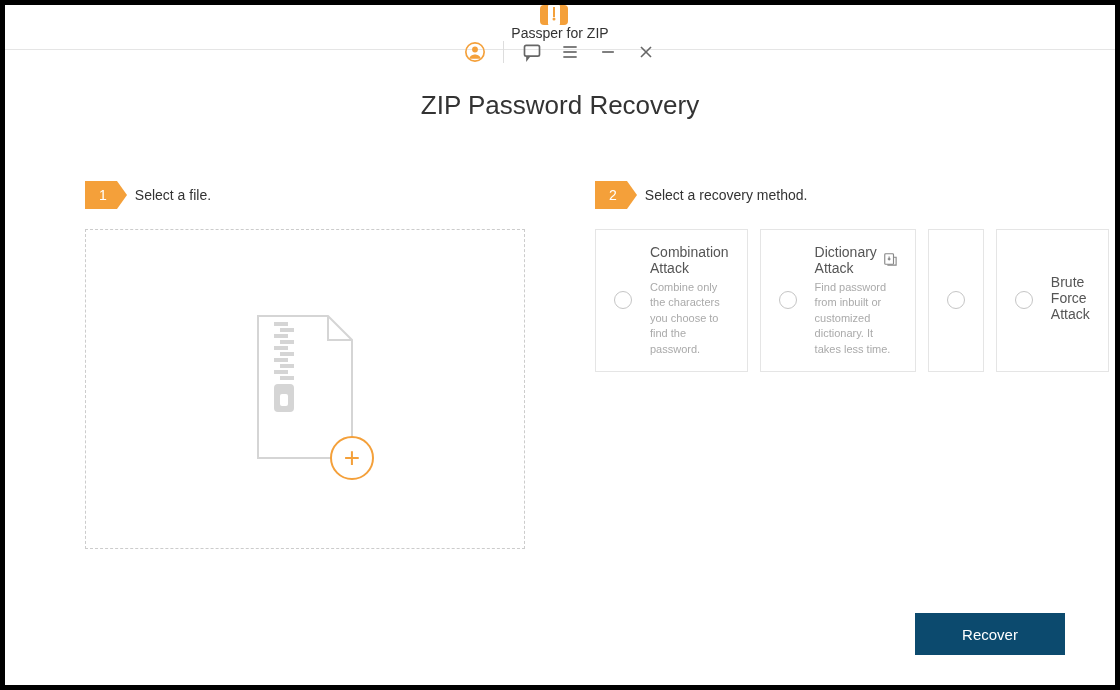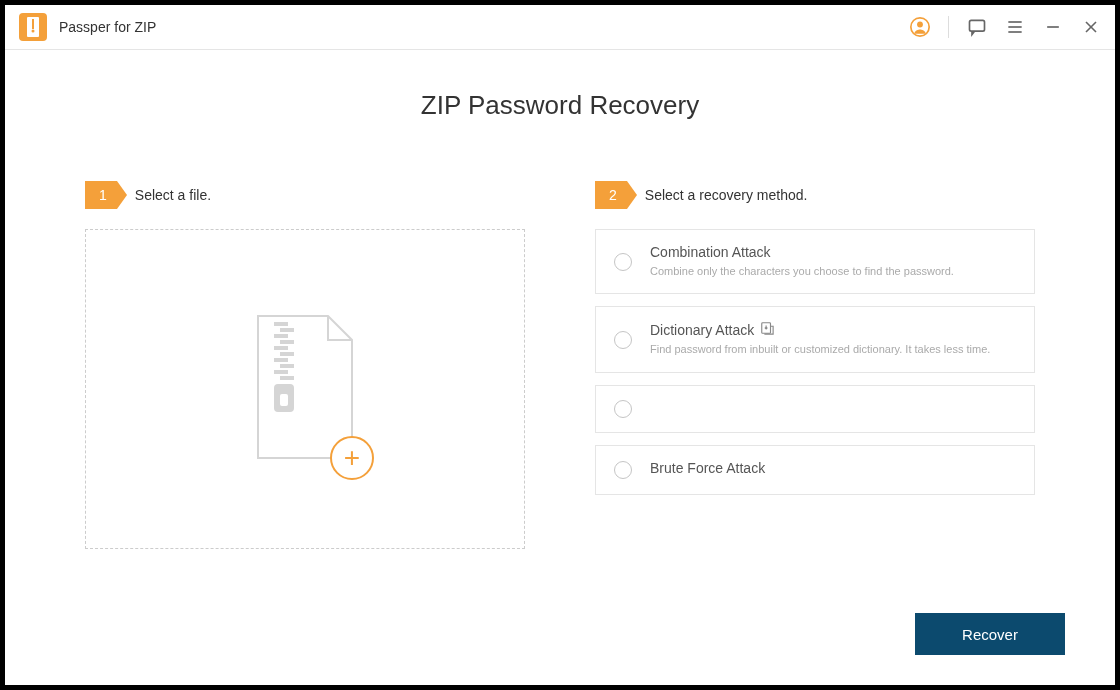--- a/index.html
+++ b/index.html
@@ -15,20 +15,21 @@
     left: 5px; top: 5px;
     width: 1110px; height: 680px;
     background: #fff;
   }
   .titlebar {
     height: 45px;
     border-bottom: 1px solid #e5e5e5;
     display: flex;
     align-items: center;
     padding: 0 14px;
+    flex-direction: column;
   }
   .app-icon {
     width: 28px; height: 28px;
     background: #f4a03a;
     border-radius: 4px;
     display: flex; align-items: center; justify-content: center;
     margin-right: 12px;
   }
   .app-icon svg { width: 16px; height: 20px; }
   .app-title { font-size: 14px; color: #333; }
@@ -73,21 +74,21 @@
   .zipfile svg { width: 110px; height: 150px; }
   .plus-circle {
     position: absolute; right: -14px; bottom: -14px;
     width: 44px; height: 44px;
     border: 2px solid #f4a03a; border-radius: 50%;
     background: #fff;
     display:flex; align-items:center; justify-content:center;
     color: #f4a03a; font-size: 28px; font-weight: 300;
   }
 
-  .method-list { display:flex; flex-direction:column; gap: 12px; }
+  .method-list { display:flex; gap: 12px; }
   .method {
     border: 1px solid #e5e5e5;
     padding: 14px 18px;
     display: flex; align-items: center; gap: 18px;
     cursor: pointer;
   }
   .radio {
     width: 18px; height: 18px; flex: 0 0 18px;
     border: 1.5px solid #c5c5c5; border-radius: 50%;
   }

